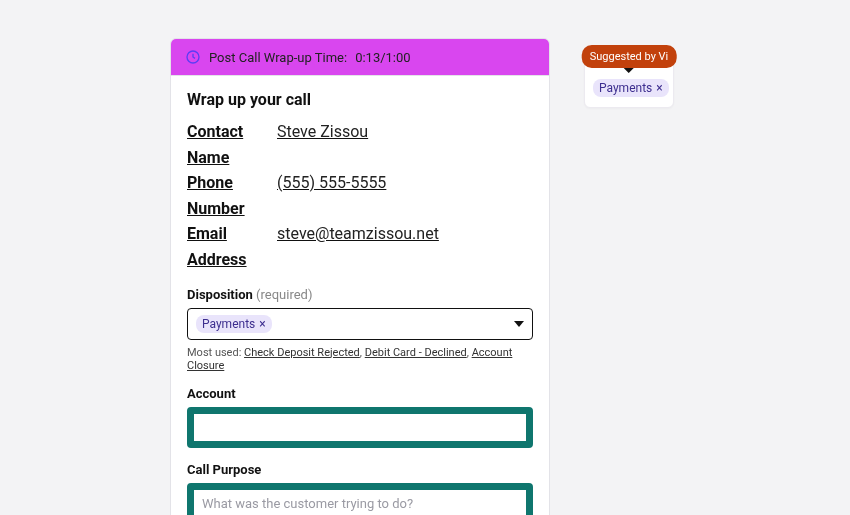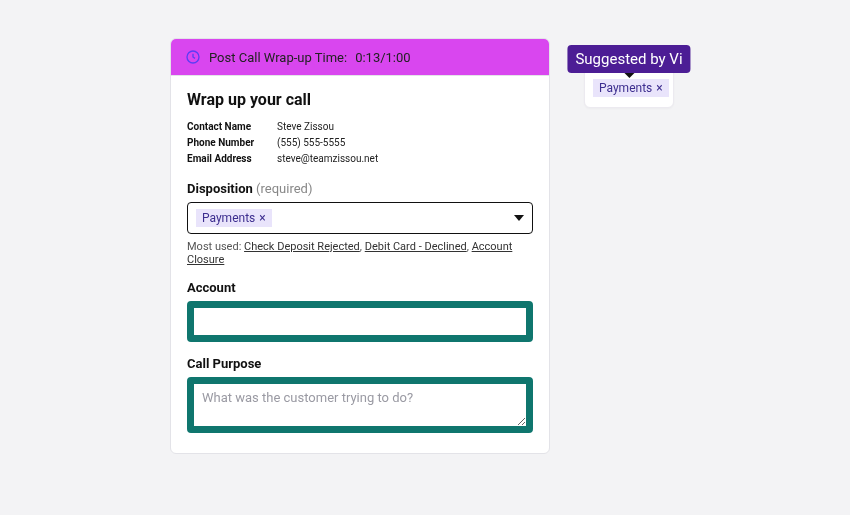--- a/index.html
+++ b/index.html
@@ -38,22 +38,23 @@
   .content {
     padding: 14px 16px 16px 16px;
   }
   h1 {
     font-size: 16px;
     font-weight: 700;
     margin-bottom: 10px;
   }
   .info-row {
     display: flex;
-    font-size: 10px;
+    font-size: 16px;
     line-height: 1.6;
+    text-decoration: underline;
   }
   .info-label {
     width: 90px;
     font-weight: 700;
     color: #111;
   }
   .info-value { color: #222; }
   .section { margin-top: 14px; }
   .field-label {
     font-size: 13px;
@@ -75,21 +76,21 @@
     justify-content: space-between;
     cursor: pointer;
     background: #fff;
   }
   .chip {
     display: inline-flex;
     align-items: center;
     gap: 4px;
     background: #e9e4fb;
     color: #3d2e8f;
-    border-radius: 0;
+    border-radius: 8px;
     padding: 2px 6px;
     font-size: 12px;
   }
   .chip .x {
     font-size: 12px;
     line-height: 1;
     color: #3d2e8f;
     cursor: pointer;
   }
   .caret-down {
@@ -134,25 +135,25 @@
     border: 1px solid #eceaf0;
     border-radius: 6px;
     padding: 28px 8px 10px 8px;
     box-shadow: 0 1px 2px rgba(0,0,0,0.03);
   }
   .tooltip {
     position: absolute;
     top: -4px;
     left: 50%;
     transform: translateX(-50%);
-    background: #4c1d95;
+    background: #c2410c;
     color: #fff;
-    font-size: 15px;
+    font-size: 11px;
     padding: 5px 8px;
-    border-radius: 4px;
+    border-radius: 10px;
     white-space: nowrap;
   }
   .tooltip::after {
     content: "";
     position: absolute;
     bottom: -5px;
     left: 50%;
     transform: translateX(-50%);
     width: 0; height: 0;
     border-left: 5px solid transparent;

